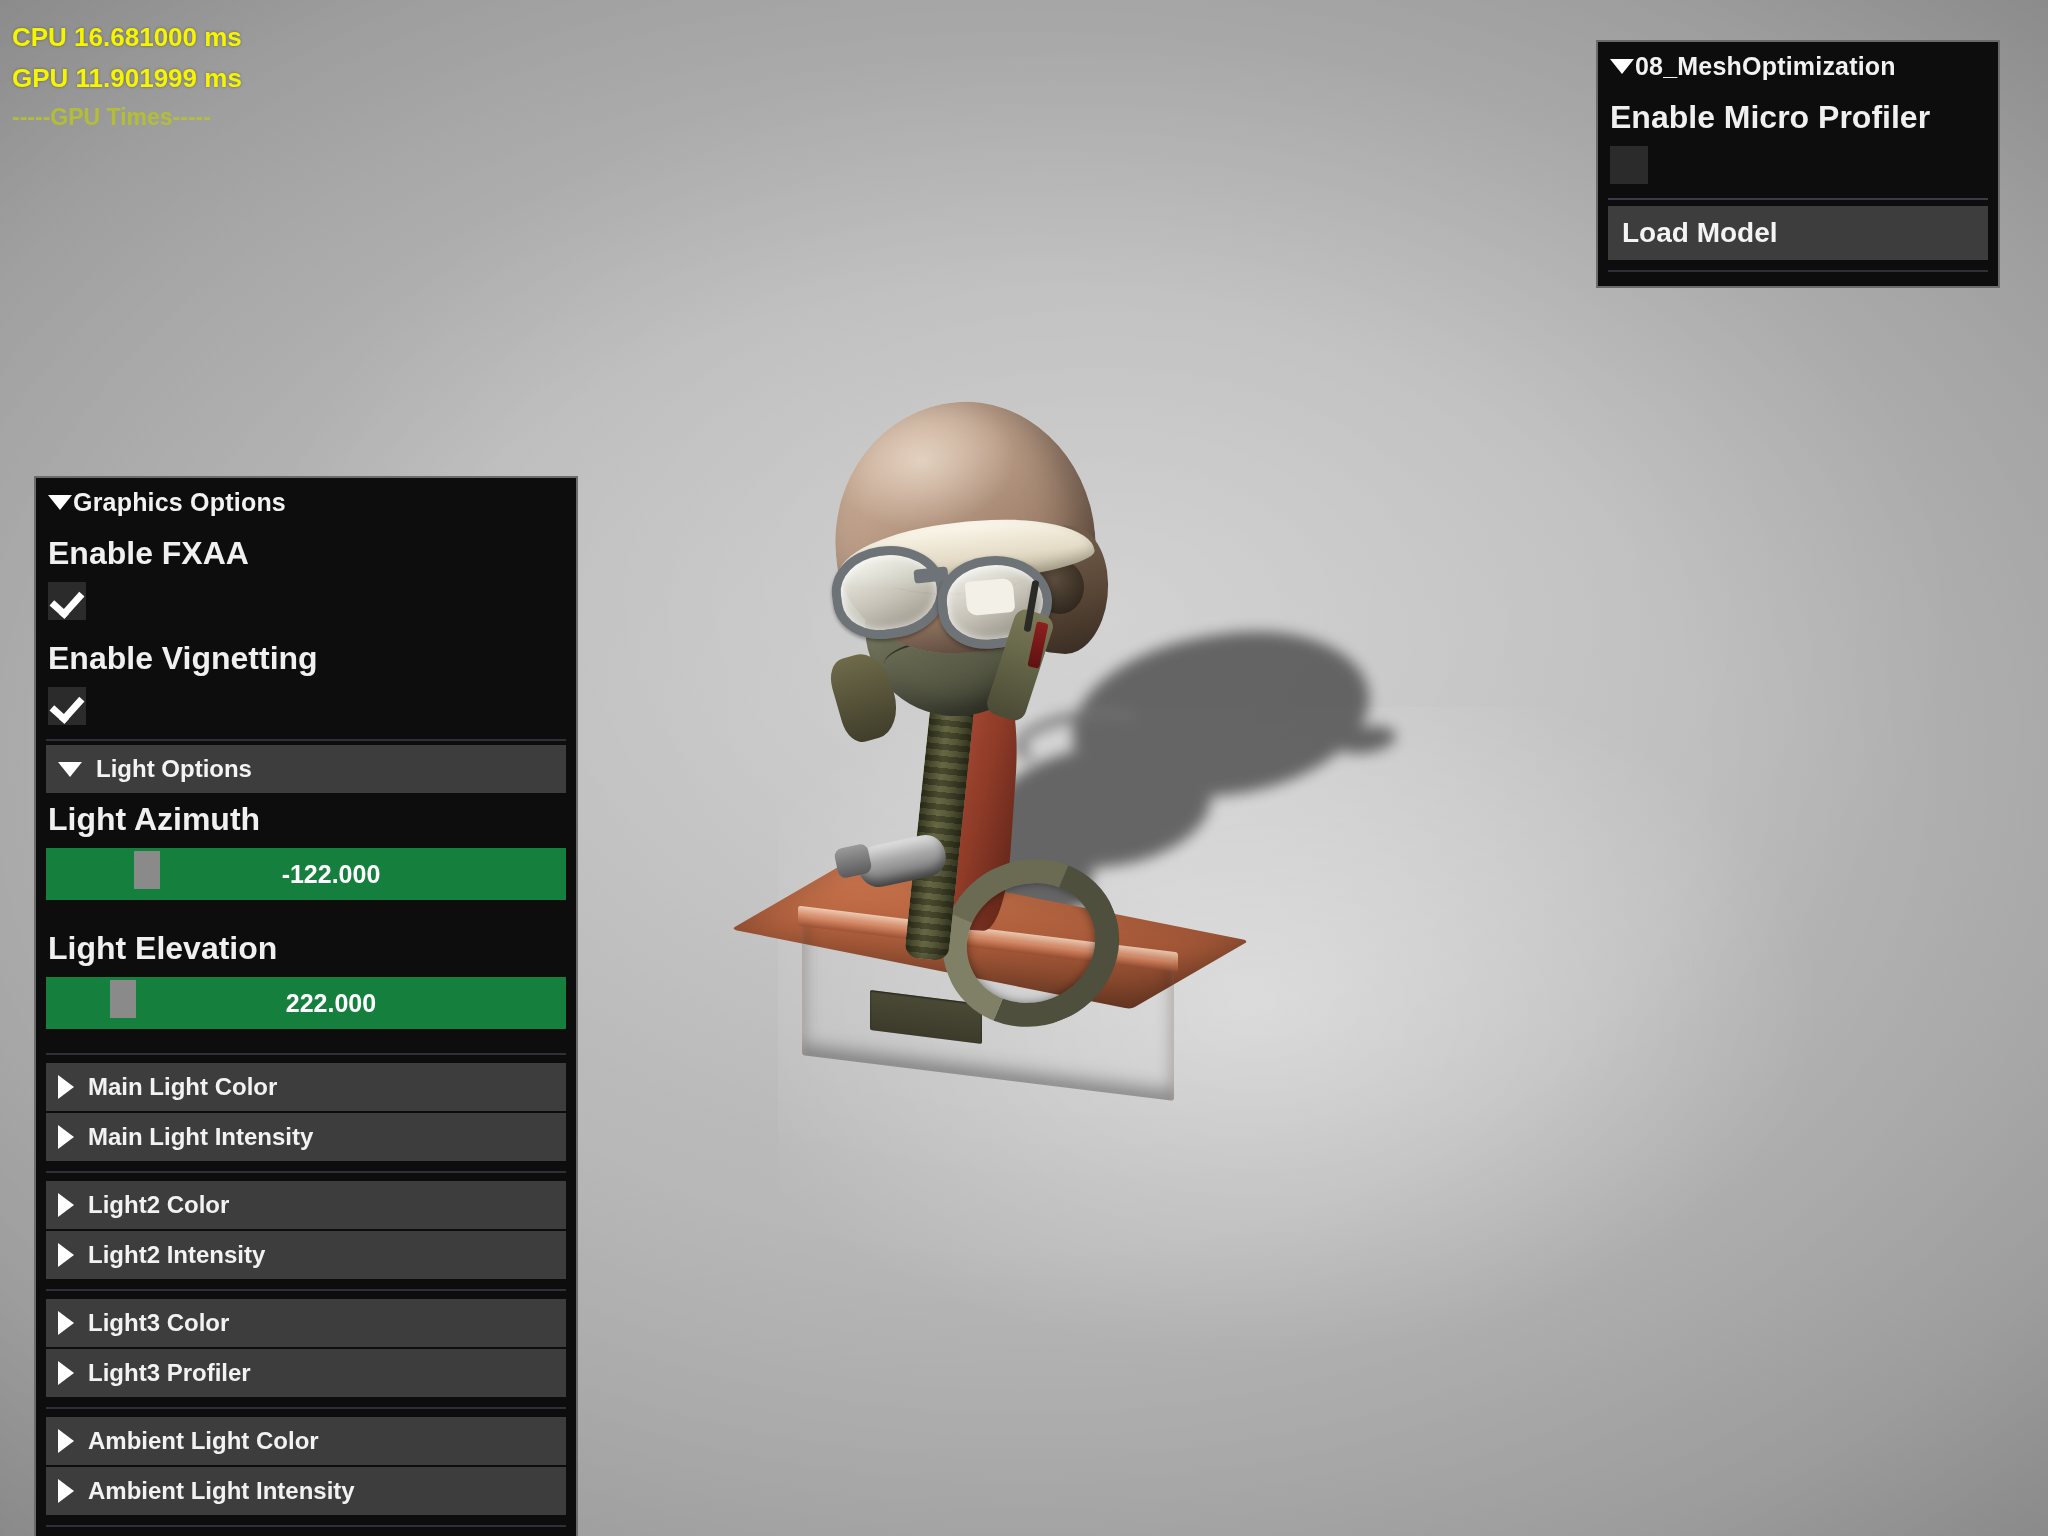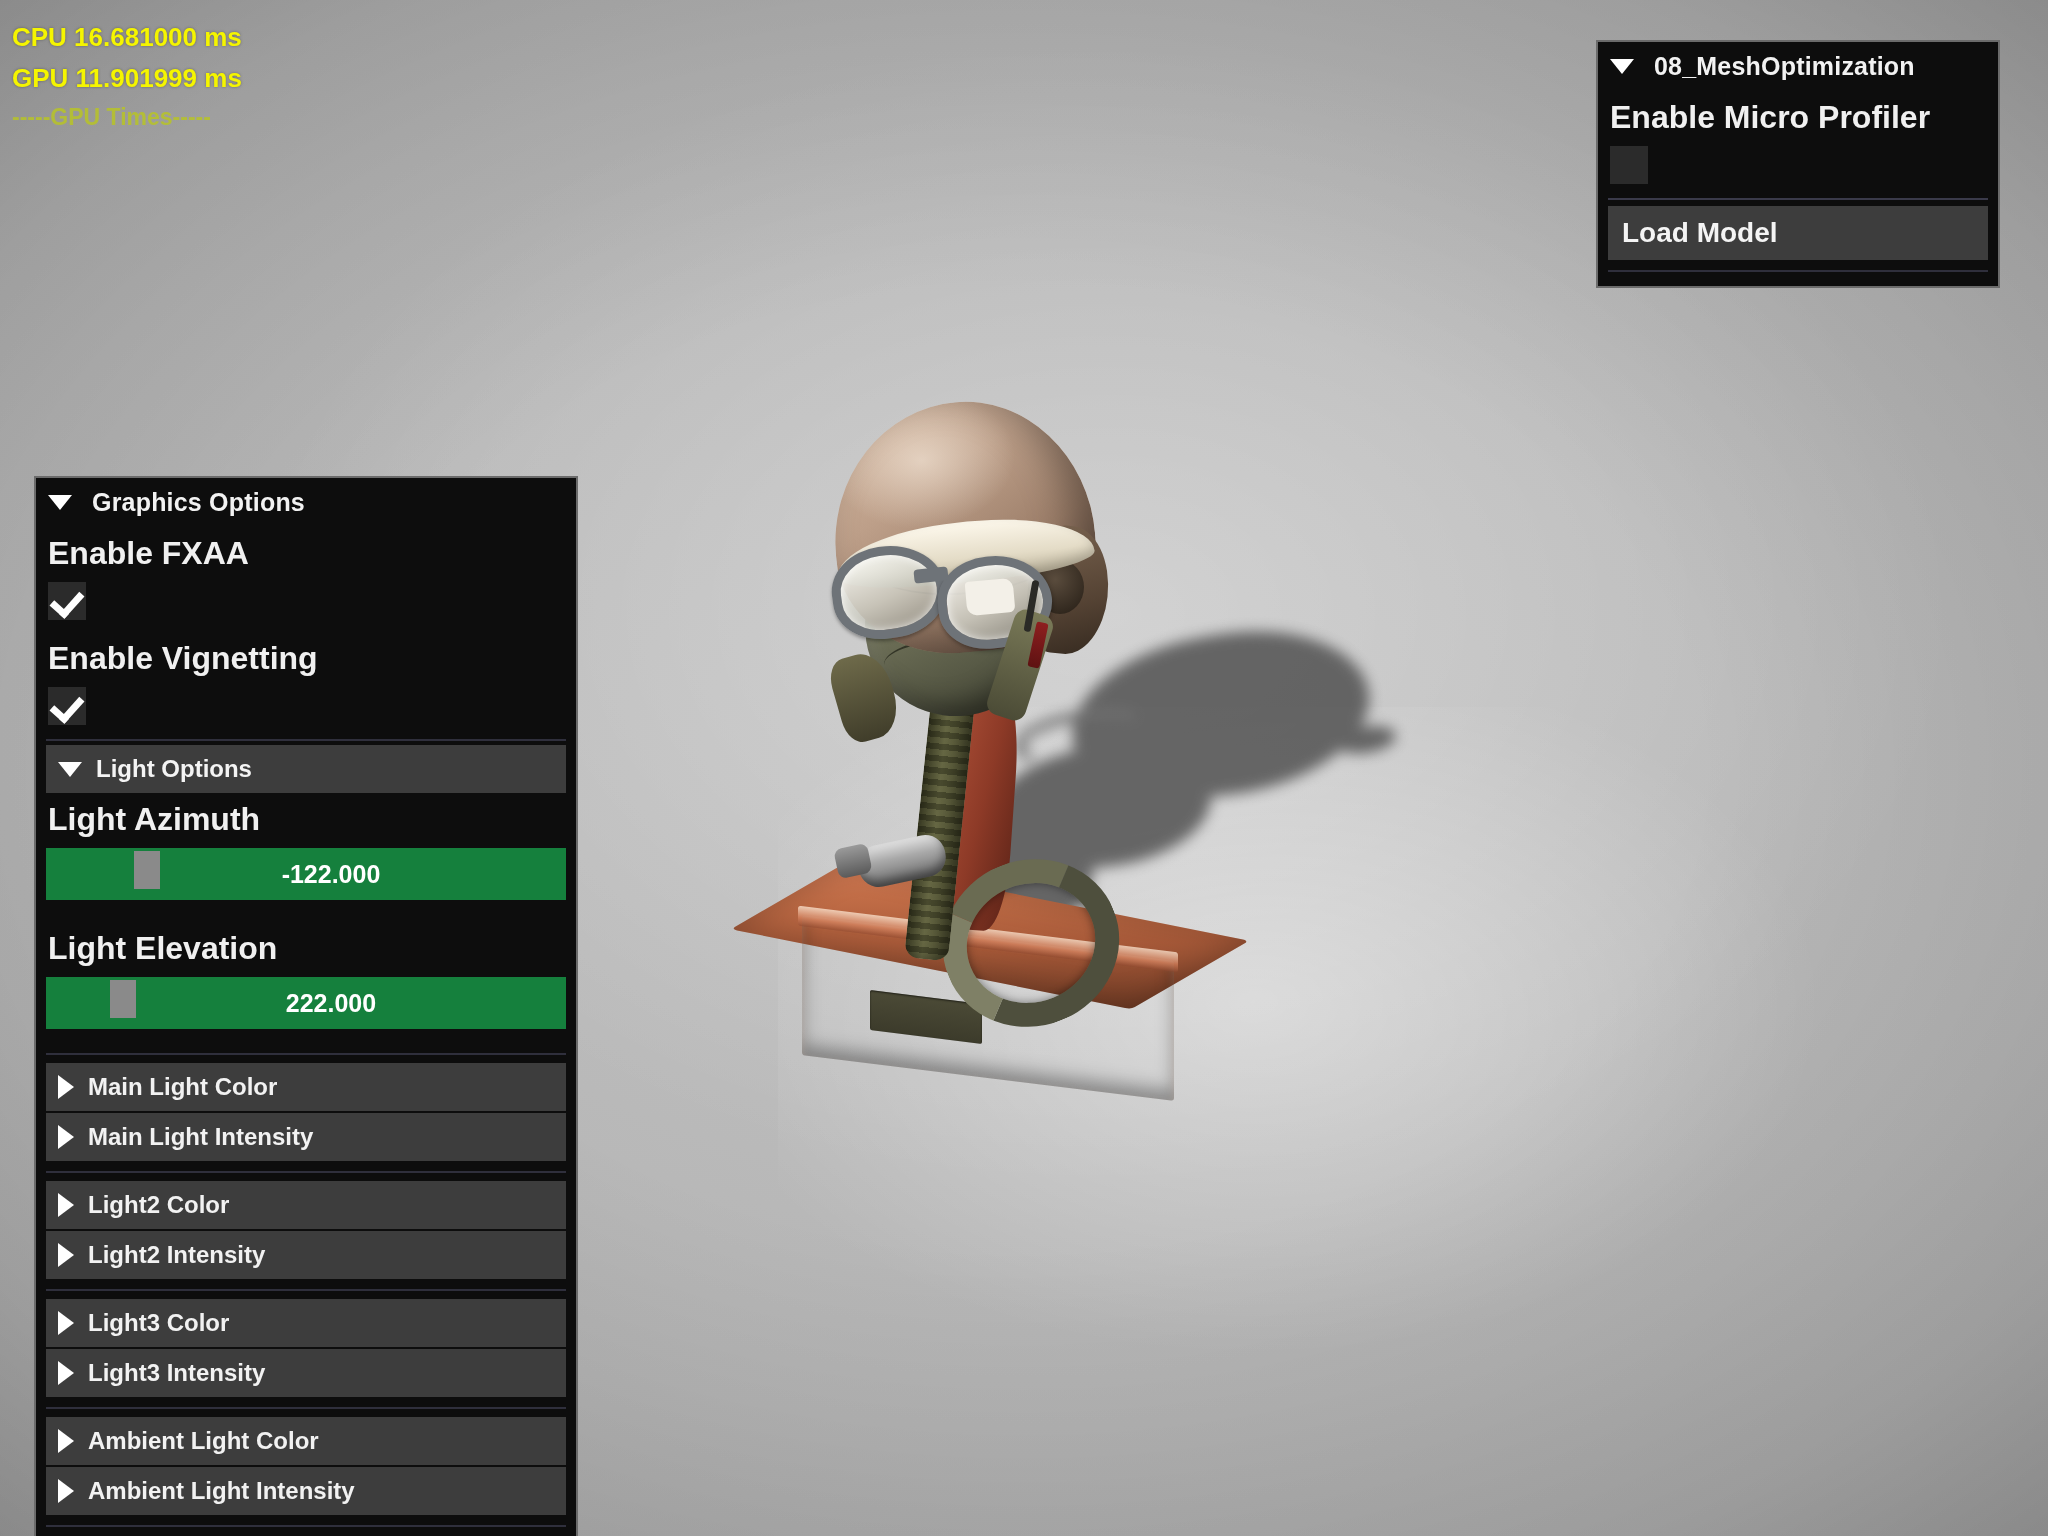--- a/index.html
+++ b/index.html
@@ -345,21 +345,21 @@
     background: #0d0d0d;
     border: 2px solid #6b6b6b;
     box-sizing: border-box;
     color: #e8e8e8;
     font-size: 22px;
     font-weight: bold;
   }
   .panel-title {
     display: flex;
     align-items: center;
-    gap: 20px;
+    gap: 1px;
     padding: 10px 12px 12px 12px;
     background: #0d0d0d;
     font-size: 25px;
     color: #f2f2f2;
     letter-spacing: 0.2px;
   }
   .tri-down {
     width: 0; height: 0;
     border-left: 12px solid transparent;
     border-right: 12px solid transparent;
@@ -587,21 +587,21 @@
       </div>
 
       <div class="group-sep"></div>
 
       <div class="row">
         <span class="tri-right"></span>
         <span>Light3 Color</span>
       </div>
       <div class="row row-gap">
         <span class="tri-right"></span>
-        <span>Light3 Intensity</span>
+        <span>Light3 Profiler</span>
       </div>
 
       <div class="group-sep"></div>
 
       <div class="row">
         <span class="tri-right"></span>
         <span>Ambient Light Color</span>
       </div>
       <div class="row">
         <span class="tri-right"></span>

